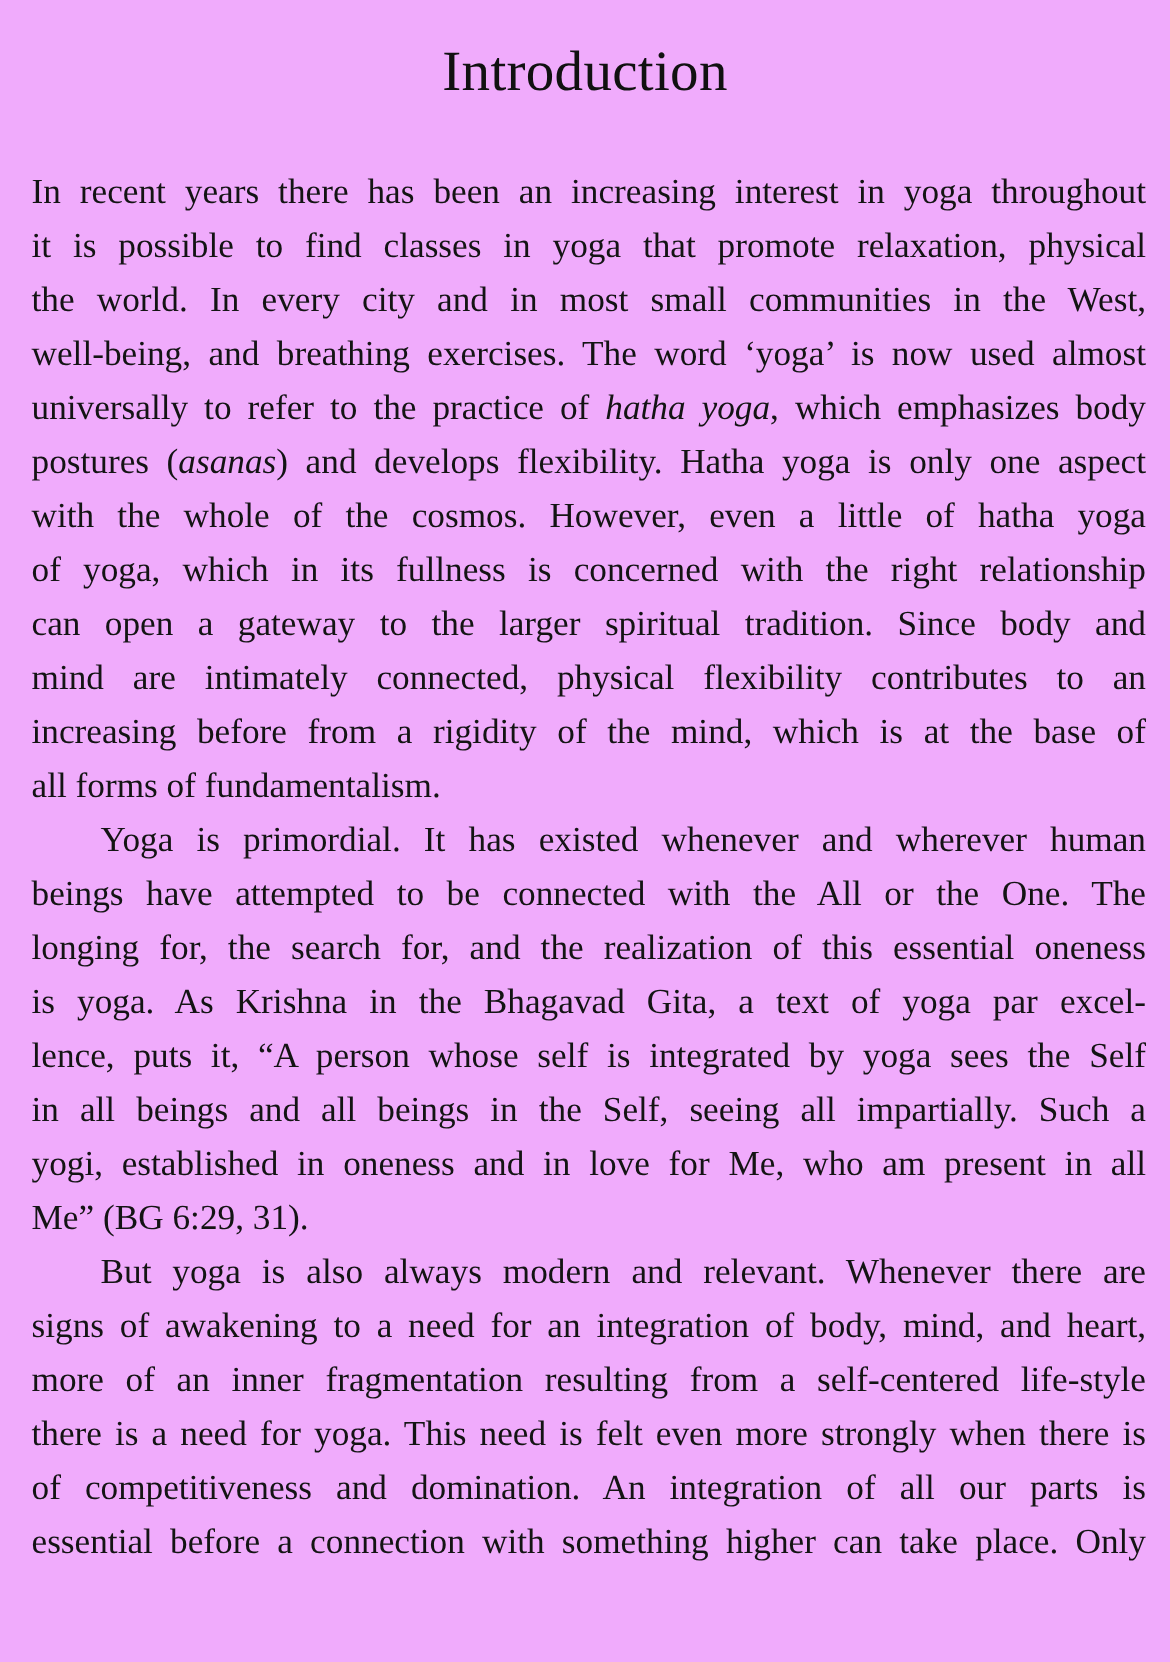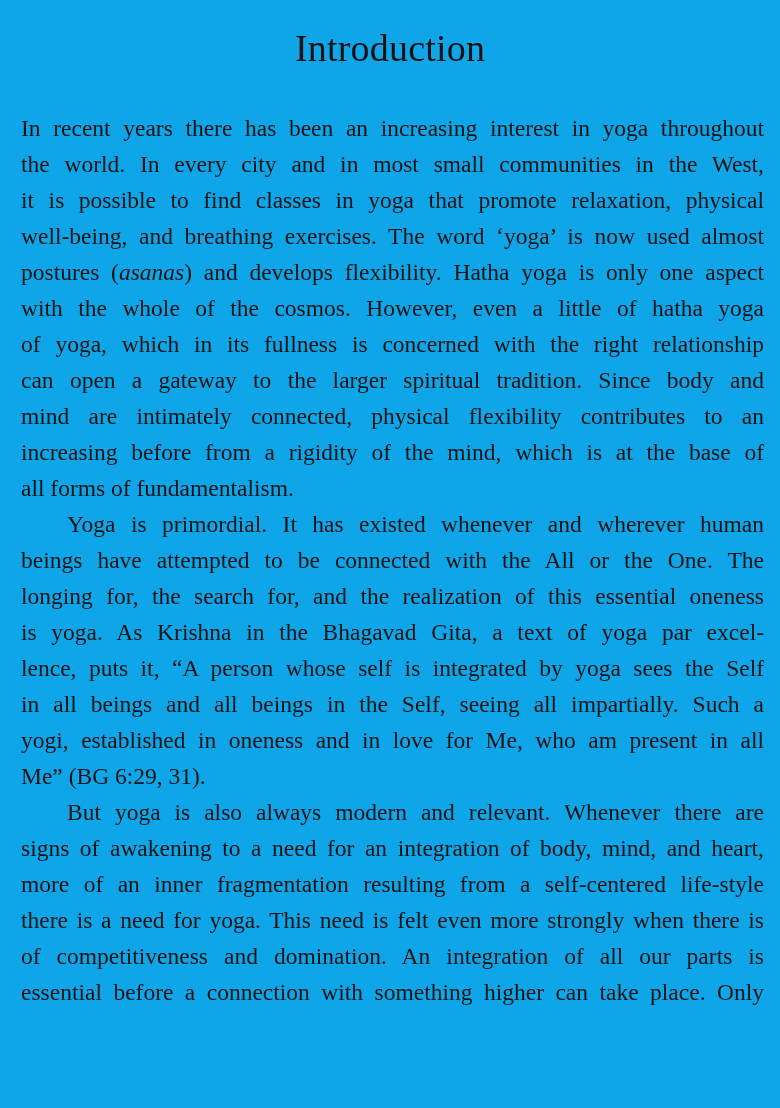--- a/index.html
+++ b/index.html
@@ -14,21 +14,21 @@
       position: relative;
       font-family: "Liberation Serif", "DejaVu Serif", serif;
       color: #141414;
     }
     .page {
       position: absolute;
       left: 0;
       top: 0;
       width: 780px;
       height: 1108px;
-      background: #0ea5e9;
+      background: #f0abfc;
     }
     .title {
       position: absolute;
       top: 22px;
       left: 0;
       width: 780px;
       text-align: center;
       font-size: 38px;
       line-height: 52px;
       font-weight: normal;
@@ -57,23 +57,24 @@
 </head>
 <body>
 
 <div class="page">
   <h1 class="title">Introduction</h1>
 
   <div class="body-text">
 
     <div>
       <span class="line-wrap">In recent years there has been an increasing interest in yoga throughout</span>
+      <span class="line-wrap">it is possible to find classes in yoga that promote relaxation, physical</span>
       <span class="line-wrap">the world. In every city and in most small communities in the West,</span>
-      <span class="line-wrap">it is possible to find classes in yoga that promote relaxation, physical</span>
       <span class="line-wrap">well-being, and breathing exercises. The word ‘yoga’ is now used almost</span>
+      <span class="line-wrap">universally to refer to the practice of <em>hatha yoga</em>, which emphasizes body</span>
       <span class="line-wrap">postures (<em>asanas</em>) and develops flexibility. Hatha yoga is only one aspect</span>
       <span class="line-wrap">with the whole of the cosmos. However, even a little of hatha yoga</span>
       <span class="line-wrap">of yoga, which in its fullness is concerned with the right relationship</span>
       <span class="line-wrap">can open a gateway to the larger spiritual tradition. Since body and</span>
       <span class="line-wrap">mind are intimately connected, physical flexibility contributes to an</span>
       <span class="line-wrap">increasing before from a rigidity of the mind, which is at the base of</span>
       <span class="line-wrap last">all forms of fundamentalism.</span>
     </div>
 
     <div>

